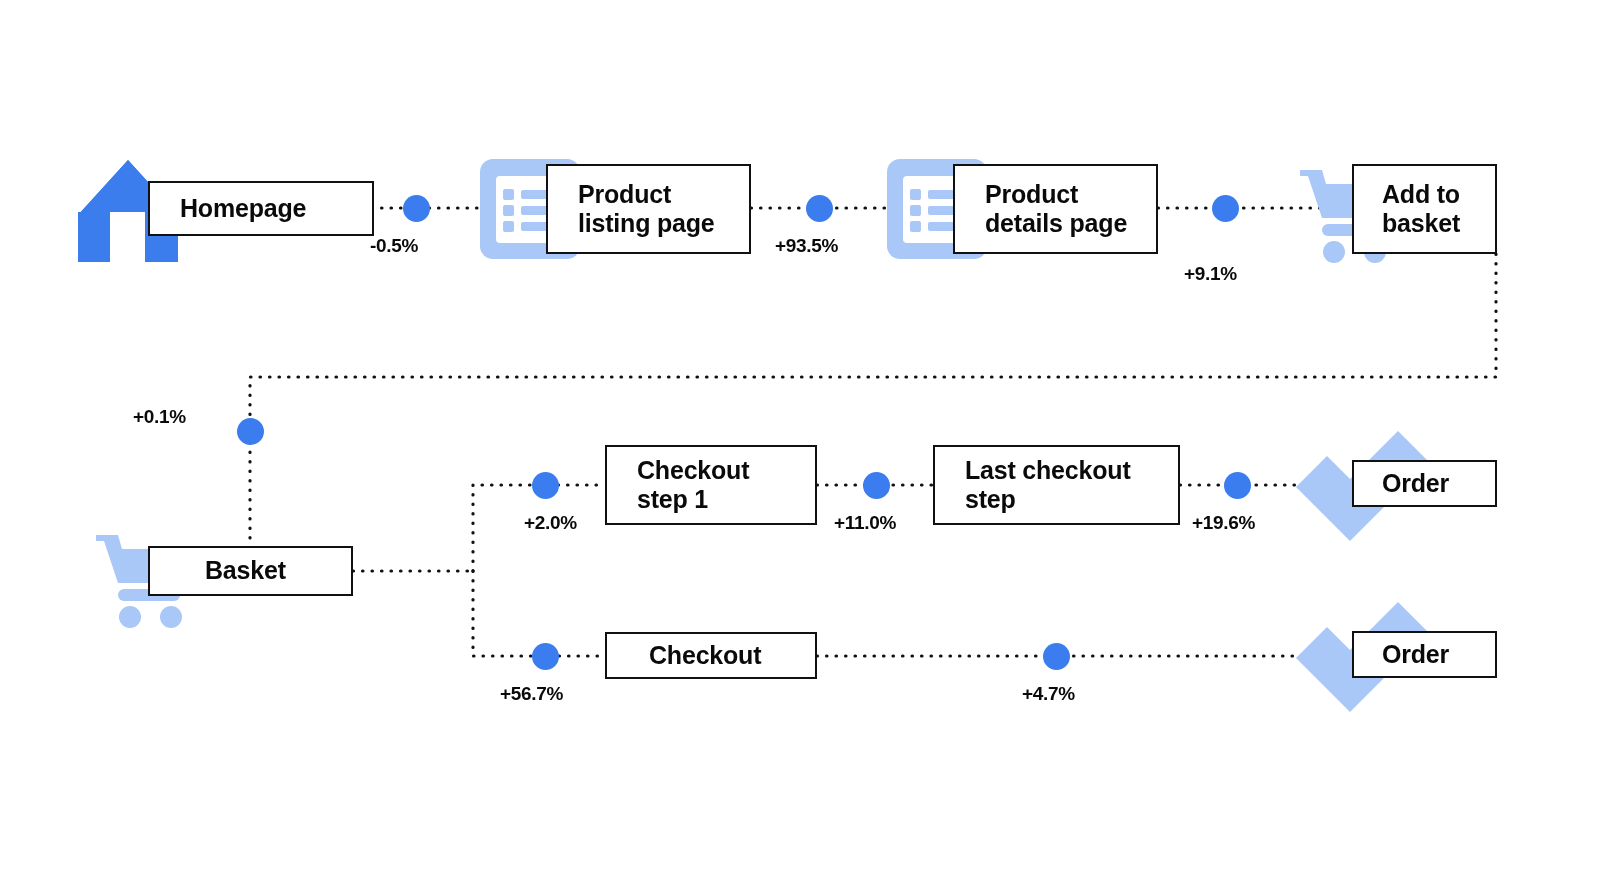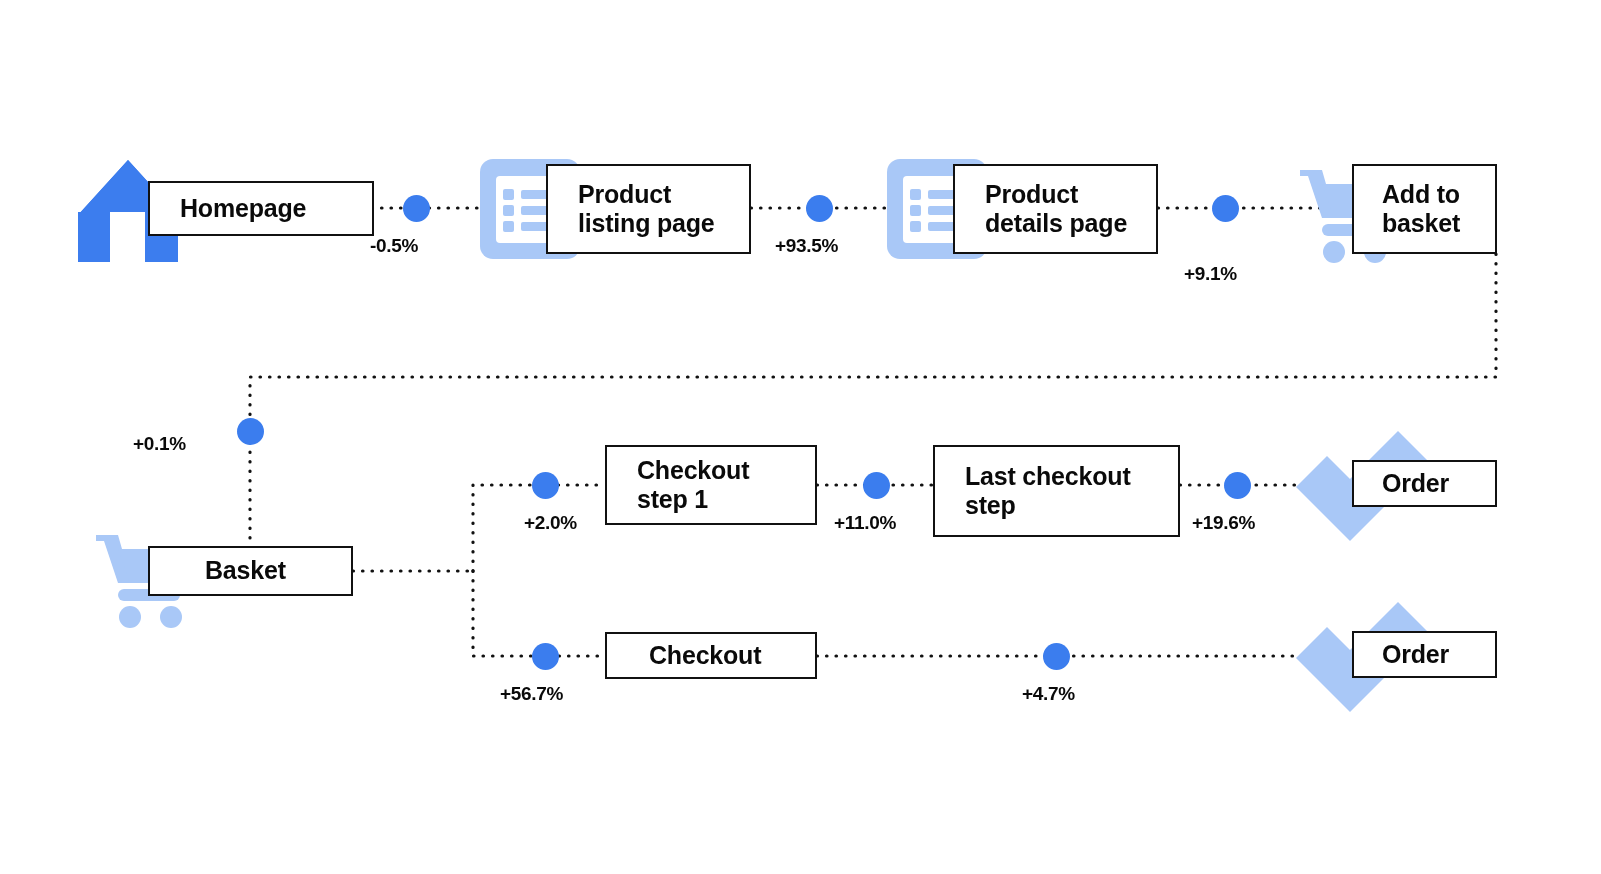--- a/index.html
+++ b/index.html
@@ -176,21 +176,21 @@
 
   <div class="node" style="left:148px; top:546px; width:205px; height:50px; padding-left:55px;">
     <span class="node-label">Basket</span>
   </div>
 
   <div class="node" style="left:605px; top:445px; width:212px; height:80px;">
     <span class="node-label">Checkout
 step 1</span>
   </div>
 
-  <div class="node" style="left:933px; top:445px; width:247px; height:92px;">
+  <div class="node" style="left:933px; top:445px; width:247px; height:80px;">
     <span class="node-label">Last checkout
 step</span>
   </div>
 
   <div class="node tight" style="left:1352px; top:460px; width:145px; height:47px;">
     <span class="node-label">Order</span>
   </div>
 
   <div class="node" style="left:605px; top:632px; width:212px; height:47px; padding-left:42px;">
     <span class="node-label">Checkout</span>
@@ -206,20 +206,20 @@
   <span class="dot" style="left:236.5px;  top:417.5px;"></span>
   <span class="dot" style="left:531.5px;  top:471.5px;"></span>
   <span class="dot" style="left:862.5px;  top:471.5px;"></span>
   <span class="dot" style="left:1223.5px; top:471.5px;"></span>
   <span class="dot" style="left:531.5px;  top:642.5px;"></span>
   <span class="dot" style="left:1042.5px; top:642.5px;"></span>
 
   <span class="pct" style="left:370px; top:235px;">-0.5%</span>
   <span class="pct" style="left:775px; top:235px;">+93.5%</span>
   <span class="pct" style="left:1184px; top:235px;margin-top:28px;">+9.1%</span>
-  <span class="pct" style="left:133px; top:433px;">+0.1%</span>
+  <span class="pct" style="left:133px; top:406px;">+0.1%</span>
   <span class="pct" style="left:524px; top:512px;">+2.0%</span>
   <span class="pct" style="left:834px; top:512px;">+11.0%</span>
   <span class="pct" style="left:1192px; top:512px;">+19.6%</span>
   <span class="pct" style="left:500px; top:683px;">+56.7%</span>
   <span class="pct" style="left:1012px; top:683px;margin-left:10px;">+4.7%</span>
 
 </div>
 
 </body></html>

